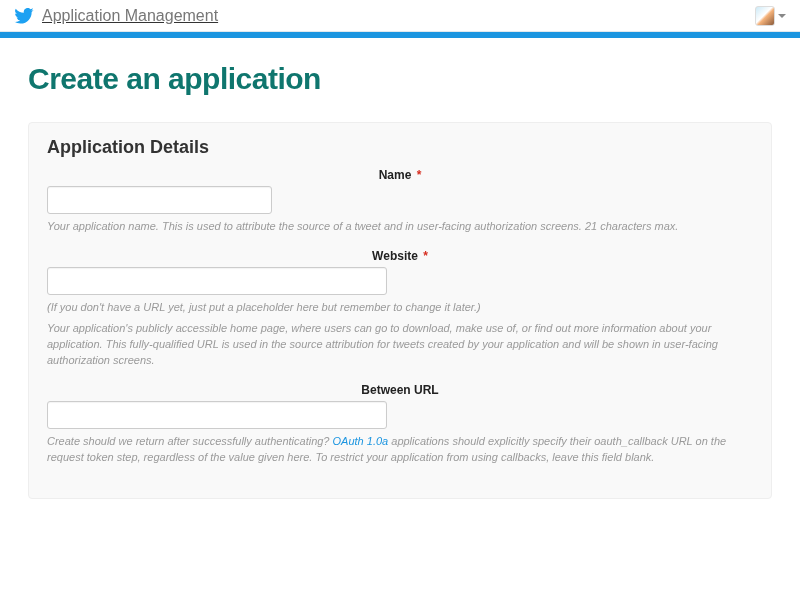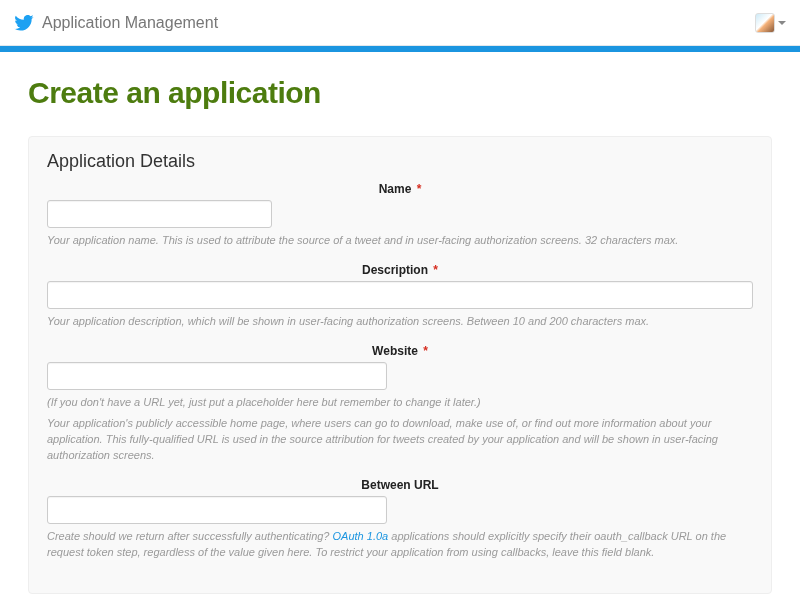--- a/index.html
+++ b/index.html
@@ -6,26 +6,27 @@
     body {
       font-family: "Helvetica Neue", Helvetica, Arial, sans-serif;
       font-size: 13px;
       color: #333;
       background: #fff;
       width: 800px;
       height: 600px;
       overflow: hidden;
     }
     .topbar {
-      height: 46px;
+      height: 32px;
       display: flex;
       align-items: center;
       justify-content: space-between;
       padding: 0 14px;
       border-bottom: 1px solid #e1e8ed;
+      text-decoration: underline;
     }
     .topbar-left {
       display: flex;
       align-items: center;
       gap: 8px;
     }
     .bird-icon svg { display: block; }
     .app-mgmt-title {
       font-size: 16px;
       color: #777;
@@ -53,33 +54,33 @@
     .blue-strip {
       height: 6px;
       background: #1b95e0;
     }
     .page {
       padding: 24px 28px 0 28px;
     }
     h1.page-title {
       font-size: 30px;
       font-weight: 700;
-      color: #4d7c0f;
+      color: #0f766e;
       margin-bottom: 26px;
       letter-spacing: -0.5px;
     }
     .panel {
       background: #f9f9f9;
       border: 1px solid #eee;
       border-radius: 4px;
       padding: 14px 18px 18px 18px;
     }
     .panel-title {
       font-size: 18px;
-      font-weight: 400;
+      font-weight: 700;
       color: #333;
       margin-bottom: 10px;
     }
     .field {
       margin-bottom: 14px;
     }
     .field-label {
       font-size: 12px;
       font-weight: 700;
       color: #222;
@@ -134,31 +135,23 @@
 
   <div class="panel">
     <div class="panel-title">Application Details</div>
 
     <div class="field">
       <label class="field-label">
         <span>Name</span>
         <span class="req">*</span>
       </label>
       <input type="text" class="text-input w-short" value="" style="">
-      <div class="help">Your application name. This is used to attribute the source of a tweet and in user-facing authorization screens. 32 characters max.</div>
+      <div class="help">Your application name. This is used to attribute the source of a tweet and in user-facing authorization screens. 21 characters max.</div>
     </div>
 
-    <div class="field">
-      <label class="field-label">
-        <span>Description</span>
-        <span class="req">*</span>
-      </label>
-      <input type="text" class="text-input w-full" value="" style="">
-      <div class="help">Your application description, which will be shown in user-facing authorization screens. Between 10 and 200 characters max.</div>
-    </div>
 
     <div class="field">
       <label class="field-label">
         <span>Website</span>
         <span class="req">*</span>
       </label>
       <input type="text" class="text-input w-med" value="" style="">
       <div class="help">(If you don't have a URL yet, just put a placeholder here but remember to change it later.)</div>
       <div class="help">Your application's publicly accessible home page, where users can go to download, make use of, or find out more information about your application. This fully-qualified URL is used in the source attribution for tweets created by your application and will be shown in user-facing authorization screens.</div>
     </div>

